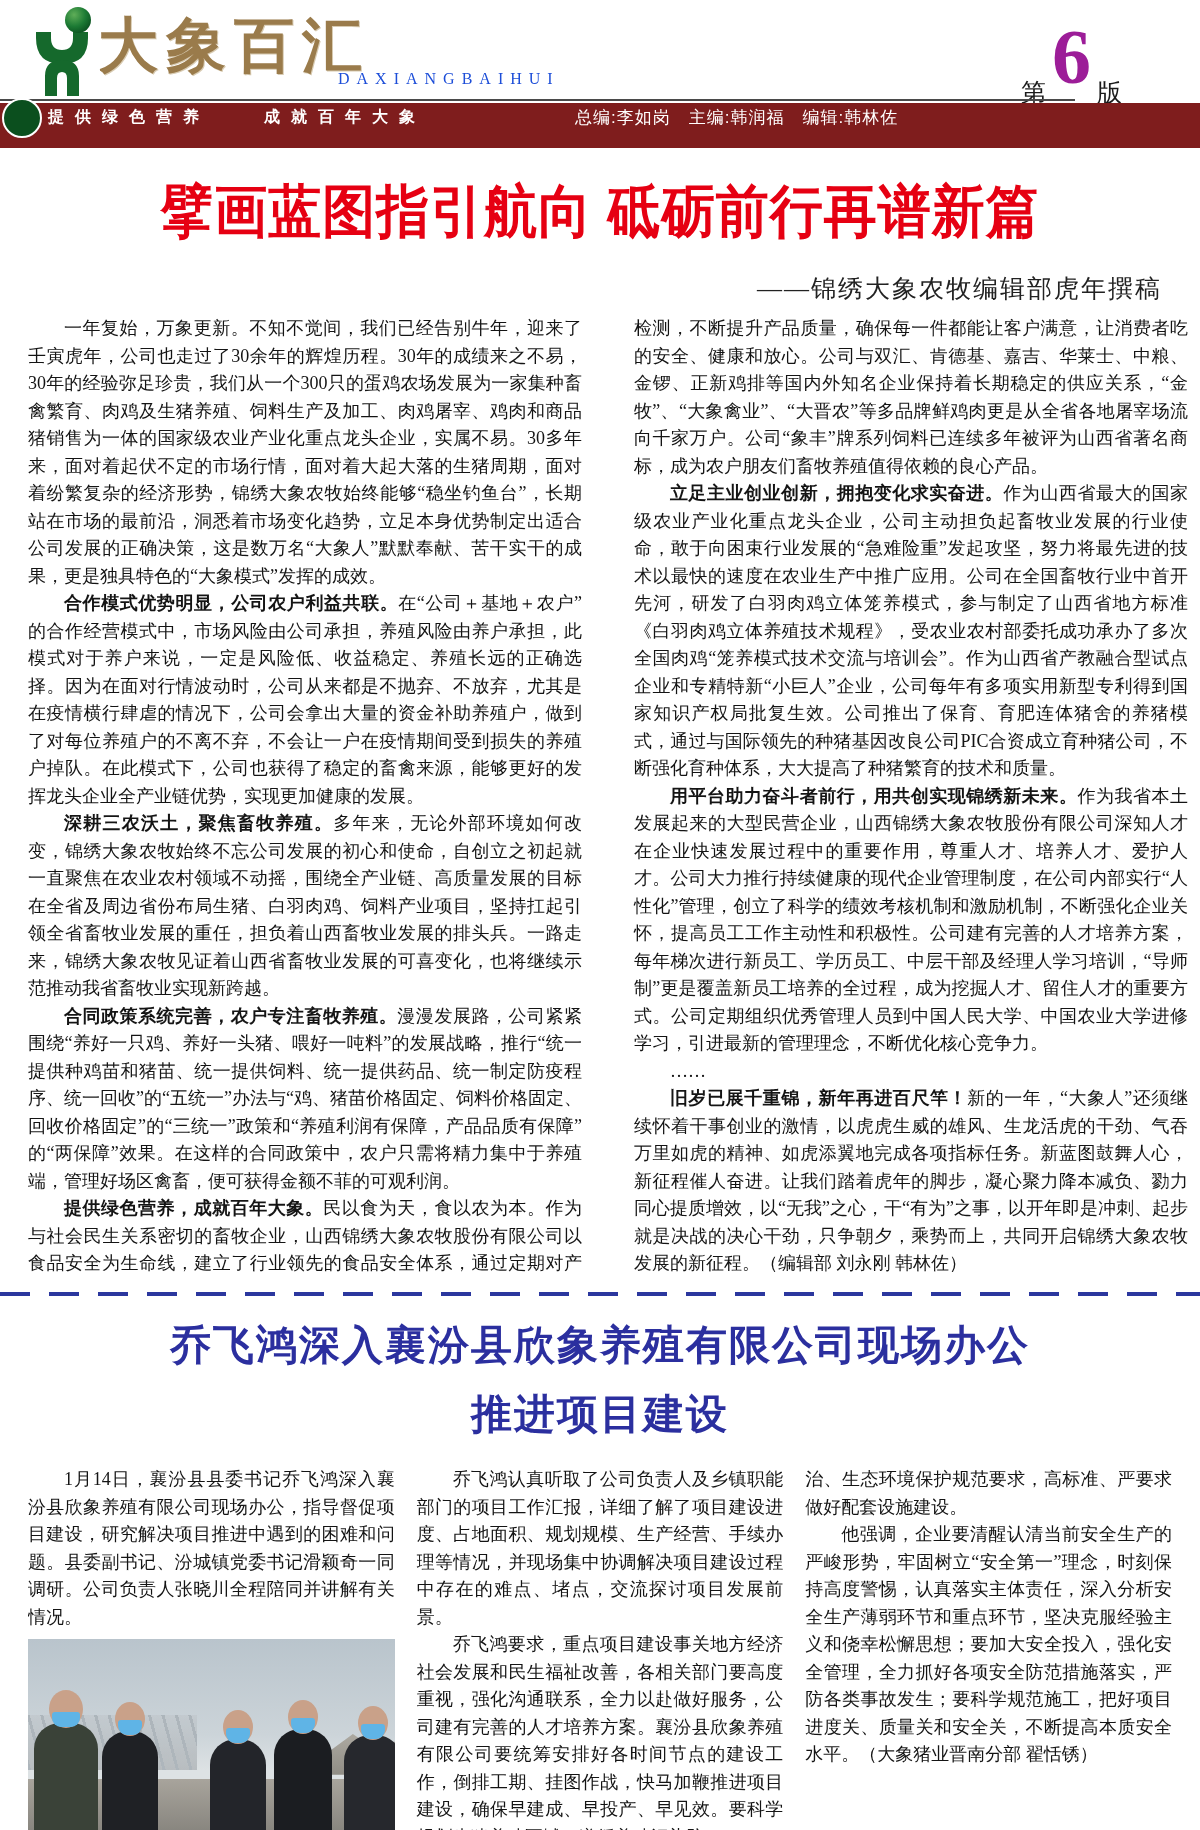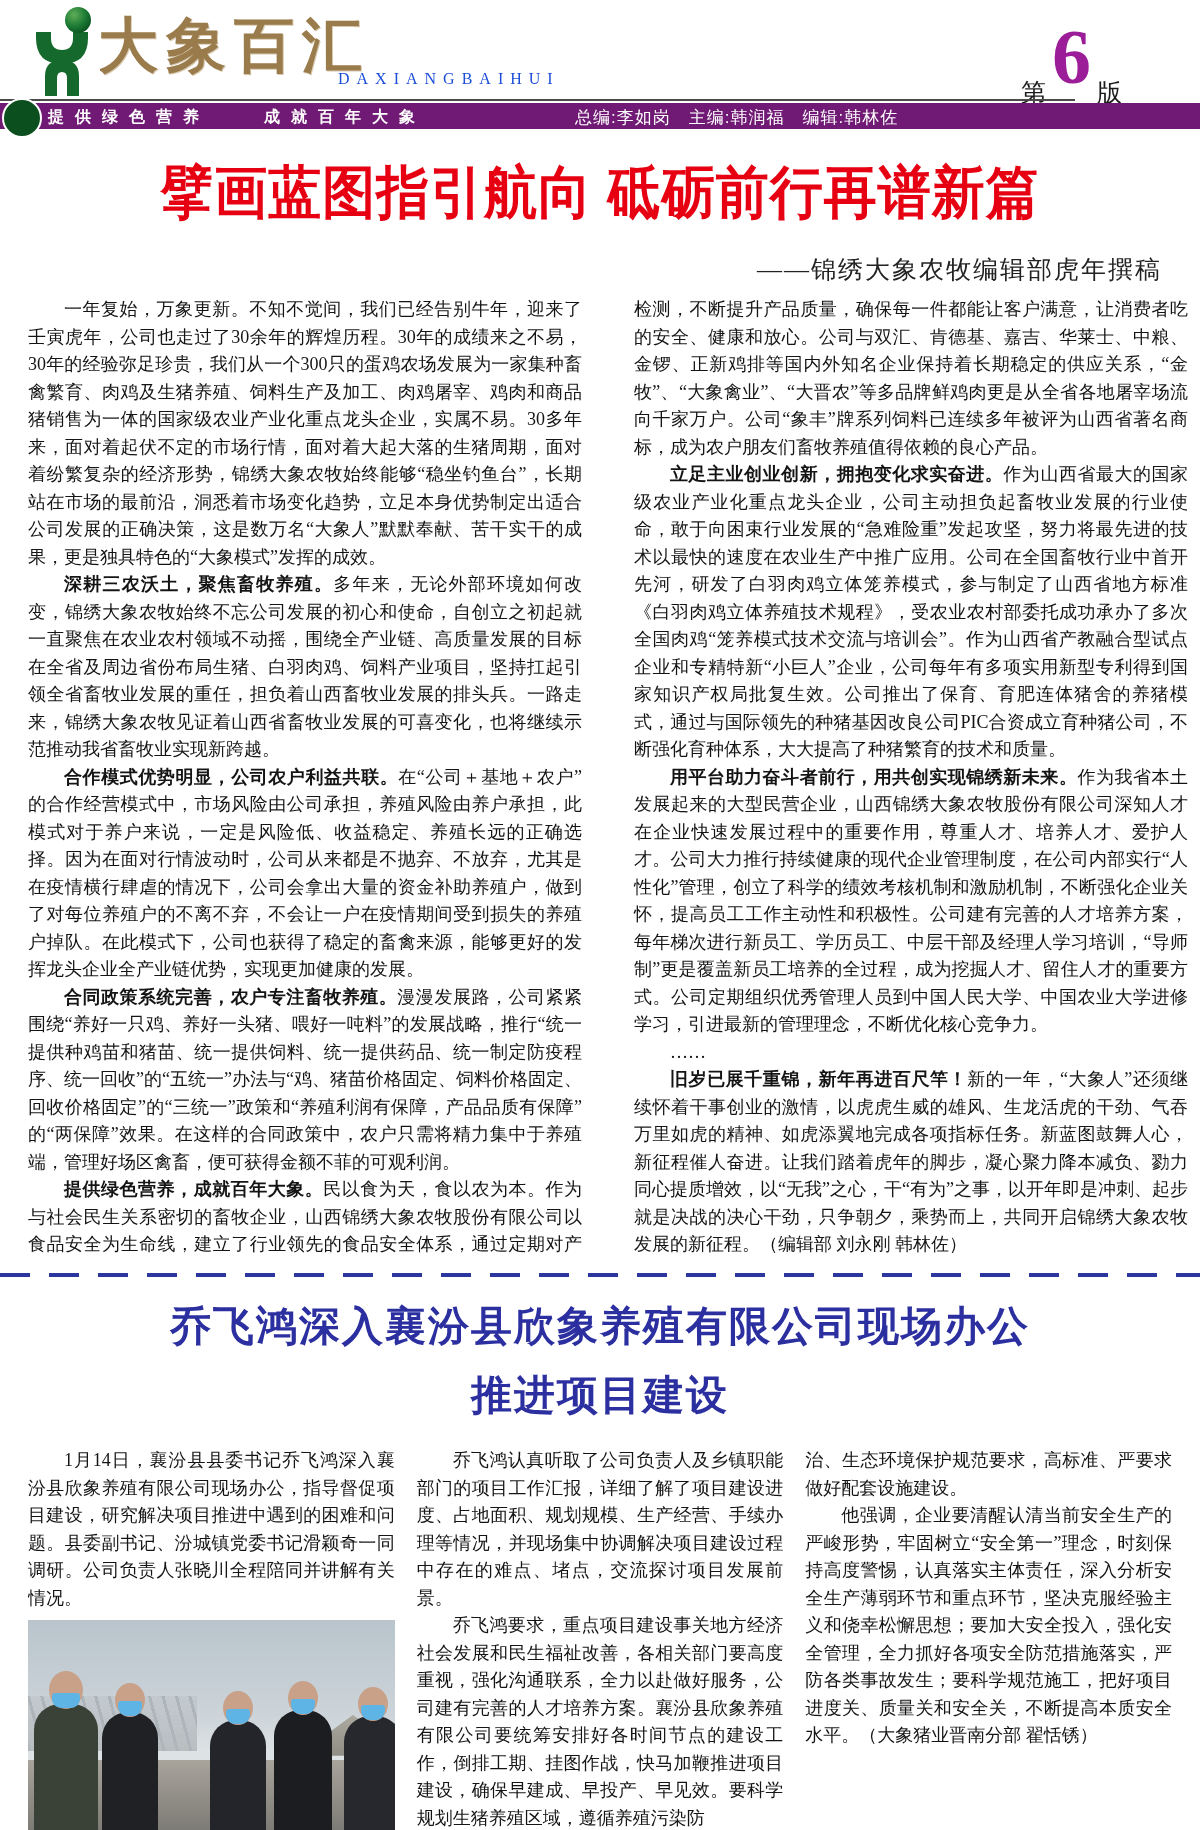--- a/index.html
+++ b/index.html
@@ -26,22 +26,22 @@
   }
   .page-no { position:absolute; right:78px; top:18px; white-space:nowrap; }
   .page-no .pfx, .page-no .sfx { font-size:25px; color:#1a1a1a; vertical-align:-18px; letter-spacing:0; }
   .page-no .num {
     font-size:78px; font-weight:bold; color:#9c1d98; line-height:1;
     font-family:"Liberation Serif",serif; padding:0 6px;
   }
 
   
   .green-bar {
-    position:relative; height:26px; margin-top:3px;
-    background:#701a75; color:#ffffff;
+    position:relative; height:45px; margin-top:3px;
+    background:#7f1d1d; color:#ffffff;
   }
   .green-bar::before {
     content:""; position:absolute; left:2px; top:-5px;
     width:36px; height:36px; border-radius:50%;
     background:#0b4f1e; border:2px solid #ffffff;
   }
   .slogan {
     position:absolute; left:48px; top:4px;
     font-size:16px; letter-spacing:11px; font-weight:bold;
   }
@@ -148,22 +148,22 @@
     <span class="slogan">提供绿色营养　　成就百年大象</span>
     <span class="staff">总编:李如岗　主编:韩润福　编辑:韩林佐</span>
   </div>
 
   <div class="a1-title">擘画蓝图指引航向 砥砺前行再谱新篇</div>
   <div class="a1-byline">——锦绣大象农牧编辑部虎年撰稿</div>
 
   <div class="a1-cols">
     <div class="col">
         <p class="body-p">一年复始，万象更新。不知不觉间，我们已经告别牛年，迎来了壬寅虎年，公司也走过了30余年的辉煌历程。30年的成绩来之不易，30年的经验弥足珍贵，我们从一个300只的蛋鸡农场发展为一家集种畜禽繁育、肉鸡及生猪养殖、饲料生产及加工、肉鸡屠宰、鸡肉和商品猪销售为一体的国家级农业产业化重点龙头企业，实属不易。30多年来，面对着起伏不定的市场行情，面对着大起大落的生猪周期，面对着纷繁复杂的经济形势，锦绣大象农牧始终能够“稳坐钓鱼台”，长期站在市场的最前沿，洞悉着市场变化趋势，立足本身优势制定出适合公司发展的正确决策，这是数万名“大象人”默默奉献、苦干实干的成果，更是独具特色的“大象模式”发挥的成效。</p>
+        <p class="body-p"><b class="lead">合作模式优势明显，公司农户利益共联。</b>在“公司＋基地＋农户”的合作经营模式中，市场风险由公司承担，养殖风险由养户承担，此模式对于养户来说，一定是风险低、收益稳定、养殖长远的正确选择。因为在面对行情波动时，公司从来都是不抛弃、不放弃，尤其是在疫情横行肆虐的情况下，公司会拿出大量的资金补助养殖户，做到了对每位养殖户的不离不弃，不会让一户在疫情期间受到损失的养殖户掉队。在此模式下，公司也获得了稳定的畜禽来源，能够更好的发挥龙头企业全产业链优势，实现更加健康的发展。</p>
         <p class="body-p"><b class="lead">深耕三农沃土，聚焦畜牧养殖。</b>多年来，无论外部环境如何改变，锦绣大象农牧始终不忘公司发展的初心和使命，自创立之初起就一直聚焦在农业农村领域不动摇，围绕全产业链、高质量发展的目标在全省及周边省份布局生猪、白羽肉鸡、饲料产业项目，坚持扛起引领全省畜牧业发展的重任，担负着山西畜牧业发展的排头兵。一路走来，锦绣大象农牧见证着山西省畜牧业发展的可喜变化，也将继续示范推动我省畜牧业实现新跨越。</p>
-        <p class="body-p"><b class="lead">合作模式优势明显，公司农户利益共联。</b>在“公司＋基地＋农户”的合作经营模式中，市场风险由公司承担，养殖风险由养户承担，此模式对于养户来说，一定是风险低、收益稳定、养殖长远的正确选择。因为在面对行情波动时，公司从来都是不抛弃、不放弃，尤其是在疫情横行肆虐的情况下，公司会拿出大量的资金补助养殖户，做到了对每位养殖户的不离不弃，不会让一户在疫情期间受到损失的养殖户掉队。在此模式下，公司也获得了稳定的畜禽来源，能够更好的发挥龙头企业全产业链优势，实现更加健康的发展。</p>
         <p class="body-p"><b class="lead">合同政策系统完善，农户专注畜牧养殖。</b>漫漫发展路，公司紧紧围绕“养好一只鸡、养好一头猪、喂好一吨料”的发展战略，推行“统一提供种鸡苗和猪苗、统一提供饲料、统一提供药品、统一制定防疫程序、统一回收”的“五统一”办法与“鸡、猪苗价格固定、饲料价格固定、回收价格固定”的“三统一”政策和“养殖利润有保障，产品品质有保障”的“两保障”效果。在这样的合同政策中，农户只需将精力集中于养殖端，管理好场区禽畜，便可获得金额不菲的可观利润。</p>
         <p class="body-p"><b class="lead">提供绿色营养，成就百年大象。</b>民以食为天，食以农为本。作为与社会民生关系密切的畜牧企业，山西锦绣大象农牧股份有限公司以食品安全为生命线，建立了行业领先的食品安全体系，通过定期对产品和原材料进行抽样</p>
       </div>
     <div class="col">
         <p class="body-p noindent">检测，不断提升产品质量，确保每一件都能让客户满意，让消费者吃的安全、健康和放心。公司与双汇、肯德基、嘉吉、华莱士、中粮、金锣、正新鸡排等国内外知名企业保持着长期稳定的供应关系，“金牧”、“大象禽业”、“大晋农”等多品牌鲜鸡肉更是从全省各地屠宰场流向千家万户。公司“象丰”牌系列饲料已连续多年被评为山西省著名商标，成为农户朋友们畜牧养殖值得依赖的良心产品。</p>
         <p class="body-p"><b class="lead">立足主业创业创新，拥抱变化求实奋进。</b>作为山西省最大的国家级农业产业化重点龙头企业，公司主动担负起畜牧业发展的行业使命，敢于向困束行业发展的“急难险重”发起攻坚，努力将最先进的技术以最快的速度在农业生产中推广应用。公司在全国畜牧行业中首开先河，研发了白羽肉鸡立体笼养模式，参与制定了山西省地方标准《白羽肉鸡立体养殖技术规程》，受农业农村部委托成功承办了多次全国肉鸡“笼养模式技术交流与培训会”。作为山西省产教融合型试点企业和专精特新“小巨人”企业，公司每年有多项实用新型专利得到国家知识产权局批复生效。公司推出了保育、育肥连体猪舍的养猪模式，通过与国际领先的种猪基因改良公司PIC合资成立育种猪公司，不断强化育种体系，大大提高了种猪繁育的技术和质量。</p>
         <p class="body-p"><b class="lead">用平台助力奋斗者前行，用共创实现锦绣新未来。</b>作为我省本土发展起来的大型民营企业，山西锦绣大象农牧股份有限公司深知人才在企业快速发展过程中的重要作用，尊重人才、培养人才、爱护人才。公司大力推行持续健康的现代企业管理制度，在公司内部实行“人性化”管理，创立了科学的绩效考核机制和激励机制，不断强化企业关怀，提高员工工作主动性和积极性。公司建有完善的人才培养方案，每年梯次进行新员工、学历员工、中层干部及经理人学习培训，“导师制”更是覆盖新员工培养的全过程，成为挖掘人才、留住人才的重要方式。公司定期组织优秀管理人员到中国人民大学、中国农业大学进修学习，引进最新的管理理念，不断优化核心竞争力。</p>
         <p class="body-p">……</p>
         <p class="body-p"><b class="lead">旧岁已展千重锦，新年再进百尺竿！</b>新的一年，“大象人”还须继续怀着干事创业的激情，以虎虎生威的雄风、生龙活虎的干劲、气吞万里如虎的精神、如虎添翼地完成各项指标任务。新蓝图鼓舞人心，新征程催人奋进。让我们踏着虎年的脚步，凝心聚力降本减负、勠力同心提质增效，以“无我”之心，干“有为”之事，以开年即是冲刺、起步就是决战的决心干劲，只争朝夕，乘势而上，共同开启锦绣大象农牧发展的新征程。（编辑部 刘永刚 韩林佐）</p>
       </div>

